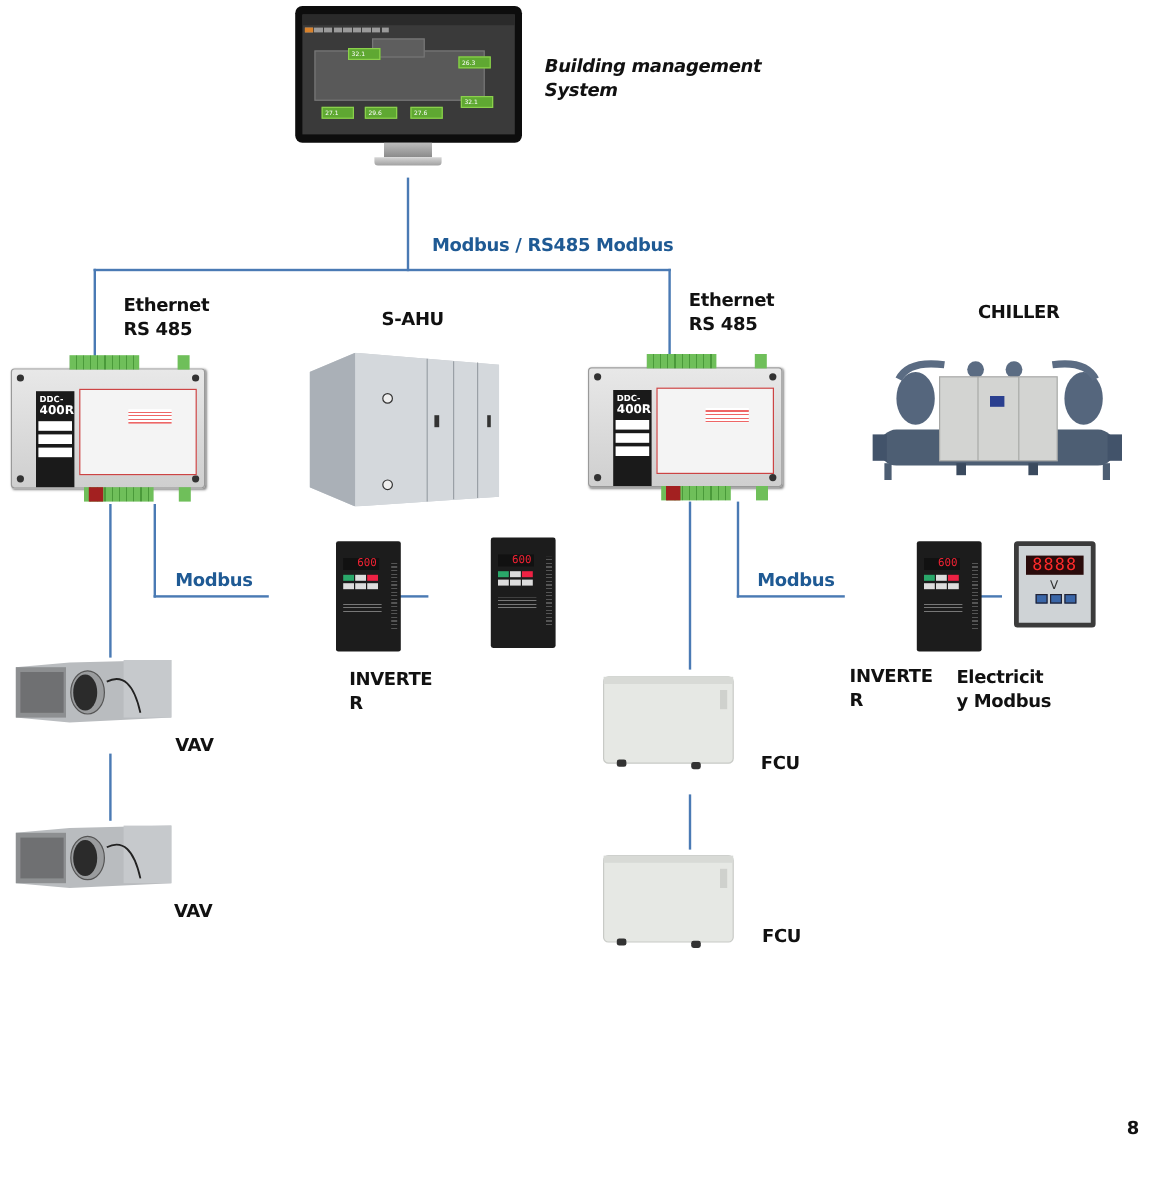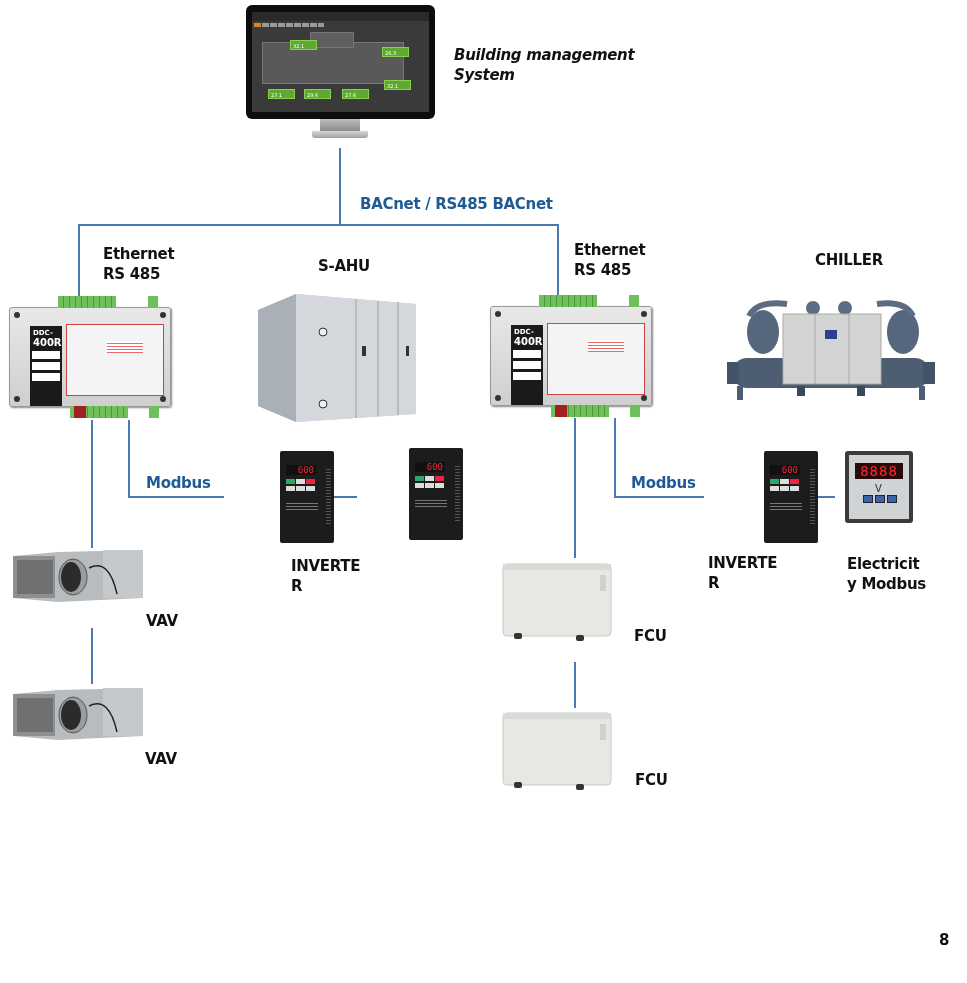--- a/index.html
+++ b/index.html
@@ -77,21 +77,21 @@
 <div class="lbl" style="left:454px;top:45px;font-style:italic;">
   <div>Building management</div>
   <div>System</div>
 </div>
 
 <div class="line" style="left:339px;top:148px;width:2px;height:78px;"></div>
 <div class="line" style="left:78px;top:224px;width:481px;height:2px;"></div>
 <div class="line" style="left:78px;top:224px;width:2px;height:76px;"></div>
 <div class="line" style="left:557px;top:224px;width:2px;height:76px;"></div>
 
-<div class="lbl blue" style="left:360px;top:194px;">BACnet / RS485 BACnet</div>
+<div class="lbl blue" style="left:360px;top:194px;">Modbus / RS485 Modbus</div>
 
 <div class="lbl" style="left:103px;top:244px;">
   <div>Ethernet</div>
   <div>RS 485</div>
 </div>
 <div class="lbl" style="left:318px;top:256px;">S-AHU</div>
 
 <div class="ddc" style="left:9px;top:307px;">
   <div class="term-top"></div>
     <div class="term-top2"></div>
@@ -258,21 +258,21 @@
   <div>R</div>
 </div>
 
 <div class="meter">
   <div class="digits">8888</div>
   <div class="unit">V</div>
   <div class="btn" style="left:14px;"></div>
   <div class="btn" style="left:26px;"></div>
   <div class="btn" style="left:38px;"></div>
 </div>
-<div class="lbl" style="left:847px;top:554px;">
+<div class="lbl" style="left:797px;top:554px;">
   <div>Electricit</div>
   <div>y Modbus</div>
 </div>
 
 <svg class="fcu" style="left:502px;top:563px;" viewBox="0 0 110 80">
   <rect x="1" y="1" width="108" height="72" rx="4" fill="#e6e8e4" stroke="#c8cac6"></rect>
   <rect x="1" y="1" width="108" height="6" fill="#d8dad6"></rect>
   <rect x="98" y="12" width="6" height="16" fill="#cfd1cd"></rect>
   <rect x="12" y="70" width="8" height="6" rx="2" fill="#333"></rect>
   <rect x="74" y="72" width="8" height="6" rx="2" fill="#333"></rect>

